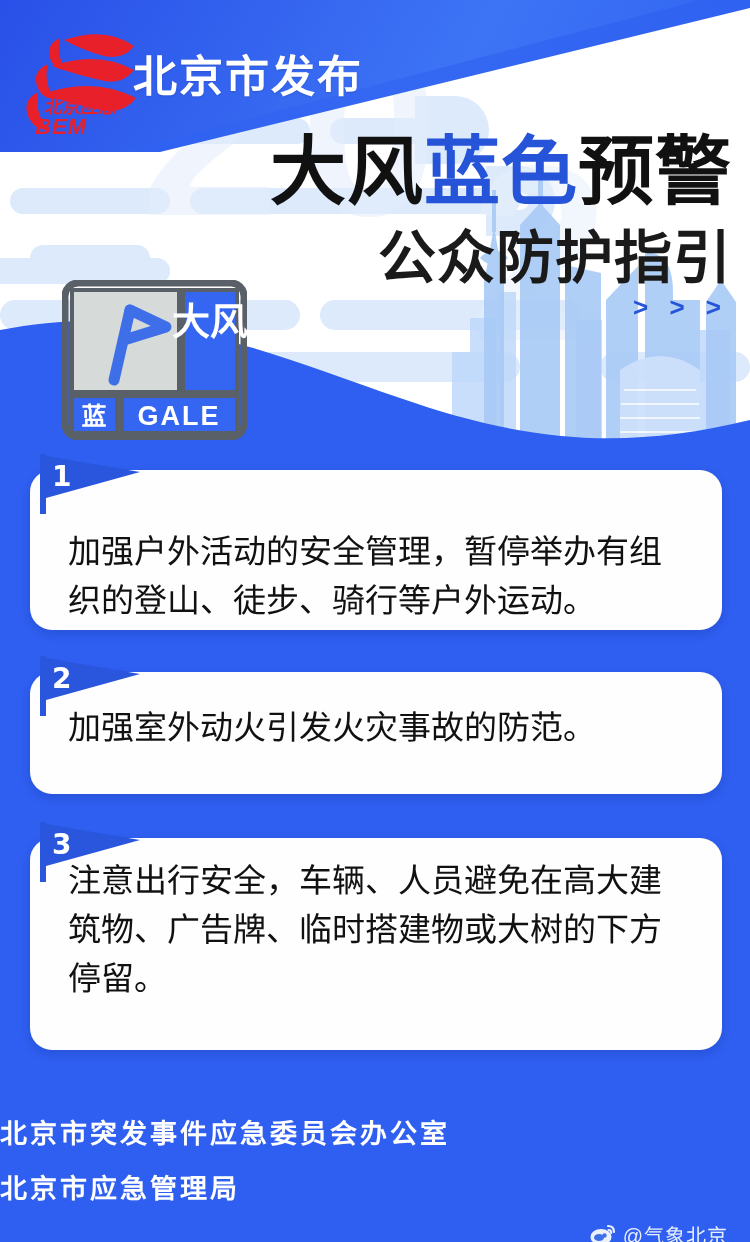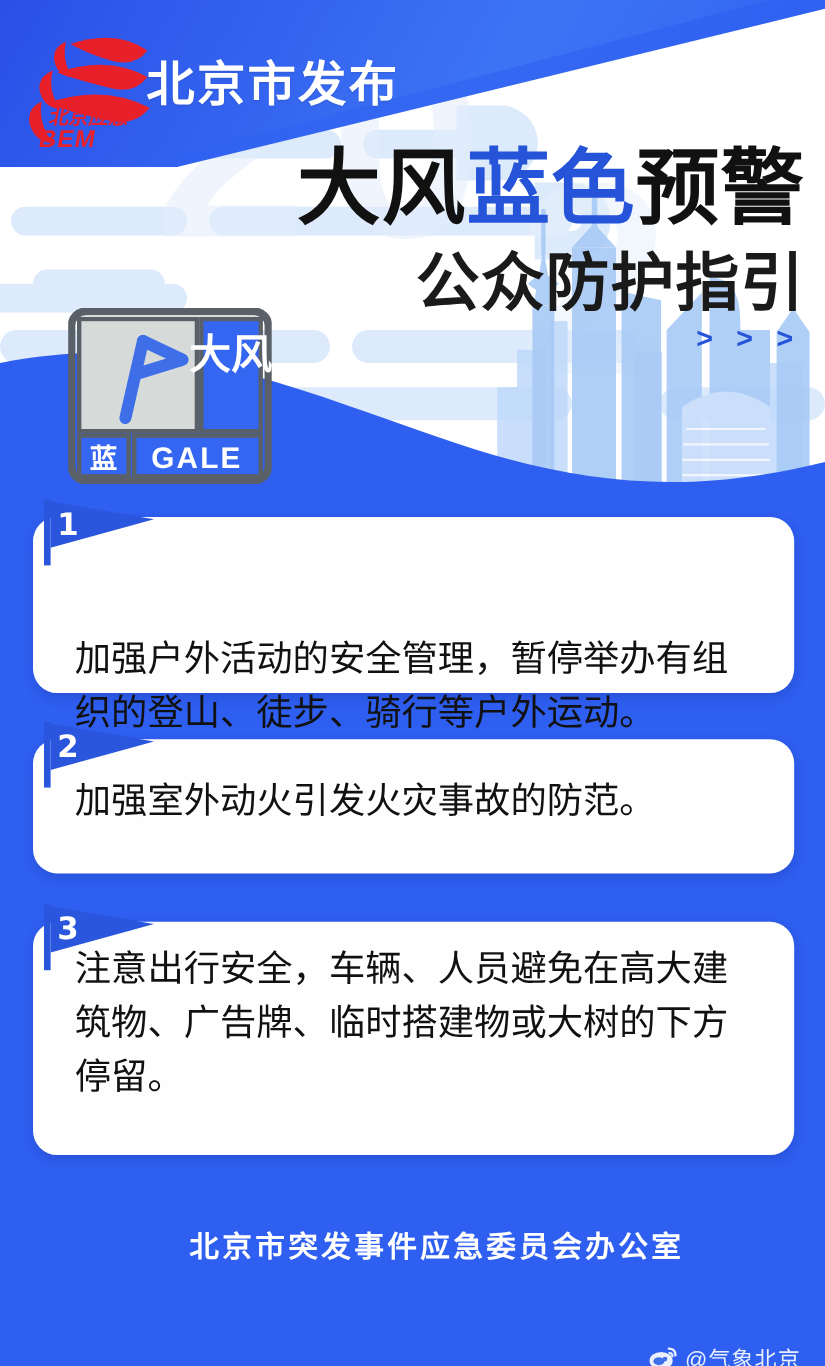--- a/index.html
+++ b/index.html
@@ -94,29 +94,29 @@
     position:absolute;left:6px;top:-16px;width:120px;height:62px;
   }
   .pennant .num{
     position:absolute;left:16px;top:6px;
     color:#ffffff;font-size:28px;font-weight:700;
     z-index:2;
     font-family:"DejaVu Sans",sans-serif;
   }
 
   #card-1{top:470px;height:160px;}
-  #card-1 .card-text{padding-top:58px;margin-top:47px;}
+  #card-1 .card-text{padding-top:58px;}
   #card-2{top:672px;height:122px;}
   #card-2 .card-text{padding-top:32px;}
   #card-3{top:838px;height:212px;}
   #card-3 .card-text{padding-top:19px;}
 
   
   .footer{
-    position:absolute;left:0;top:1112px;width:622px;text-align:right;z-index:5;
+    position:absolute;left:0;top:1112px;width:622px;text-align:left;z-index:5;
   }
   .footer .line{
     color:#ffffff;font-size:27px;font-weight:700;letter-spacing:3px;
     margin-bottom:16px;
   }
   .weibo{
     position:absolute;right:22px;top:1204px;z-index:5;
     display:flex;align-items:center;gap:7px;margin-top:16px;
   }
   .weibo .wb-text{
@@ -268,20 +268,21 @@
       <path d="M10 2 L104 18 L10 44 Z" fill="#2a55dd"></path>
     </svg>
     <div class="pennant">
         <span class="num">3</span>
       </div>
     <div class="card-text">注意出行安全，车辆、人员避免在高大建筑物、广告牌、临时搭建物或大树的下方停留。</div>
   </div>
 
   <div class="footer">
     <div class="line">北京市突发事件应急委员会办公室</div>
+    <div class="line">北京市应急管理局</div>
   </div>
 
   <div class="weibo">
     <svg width="26" height="22" viewBox="0 0 26 22">
       <ellipse cx="11" cy="13" rx="10.5" ry="8" fill="#eaf0fd"></ellipse>
       <ellipse cx="9" cy="13.5" rx="5" ry="3.6" fill="#3f6fe8"></ellipse>
       <circle cx="14.5" cy="11.5" r="2.2" fill="#3f6fe8"></circle>
       <path d="M18 2 q6 0 6 6" stroke="#eaf0fd" stroke-width="2.2" fill="none" stroke-linecap="round"></path>
       <path d="M18.5 6 q2.8 0 2.8 3" stroke="#eaf0fd" stroke-width="2" fill="none" stroke-linecap="round"></path>
     </svg>

